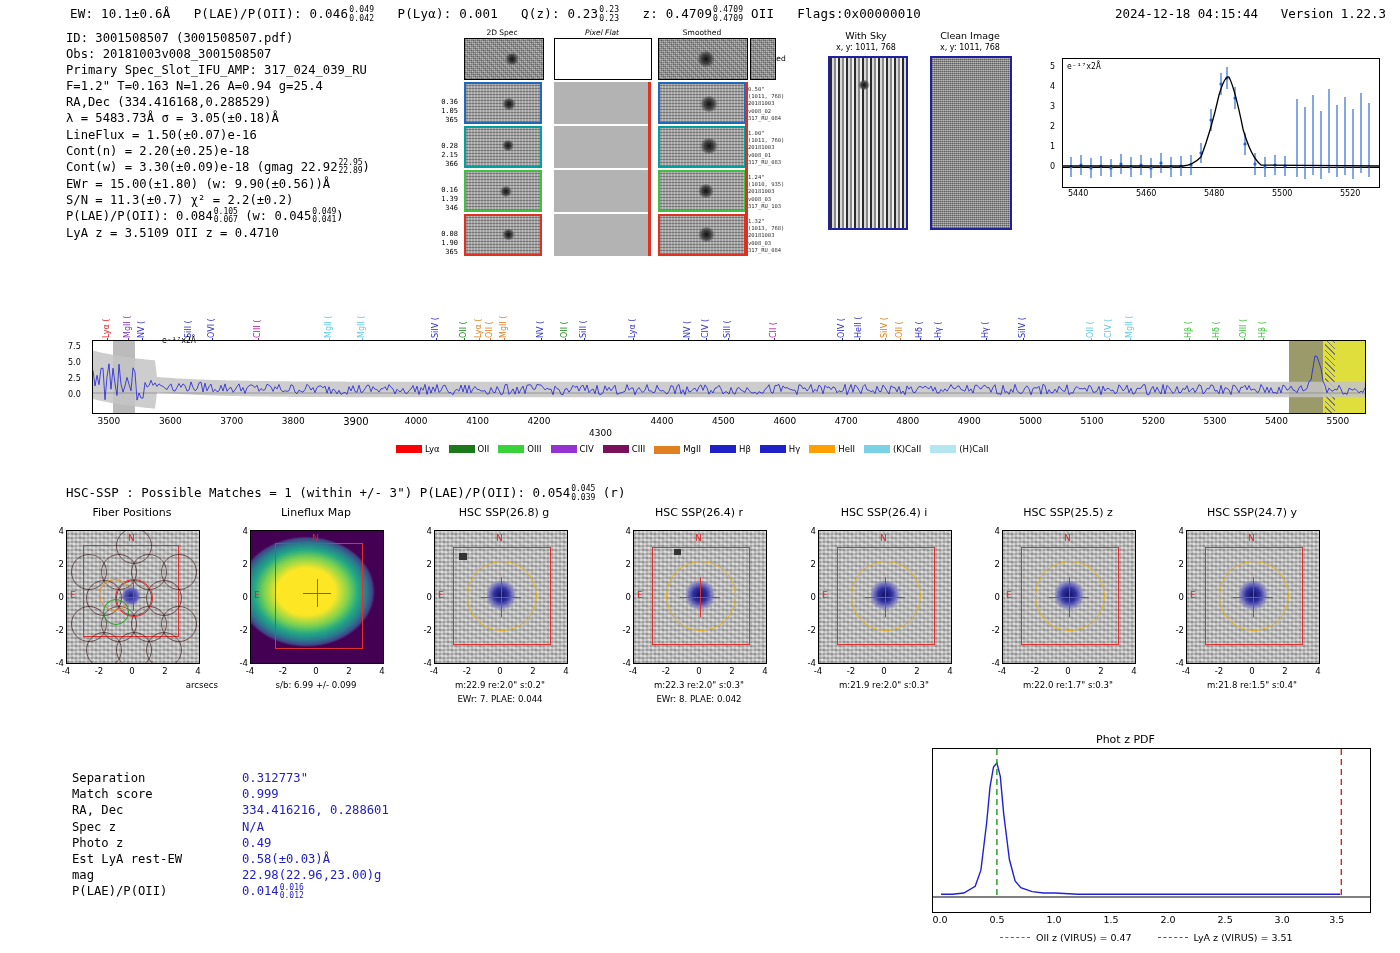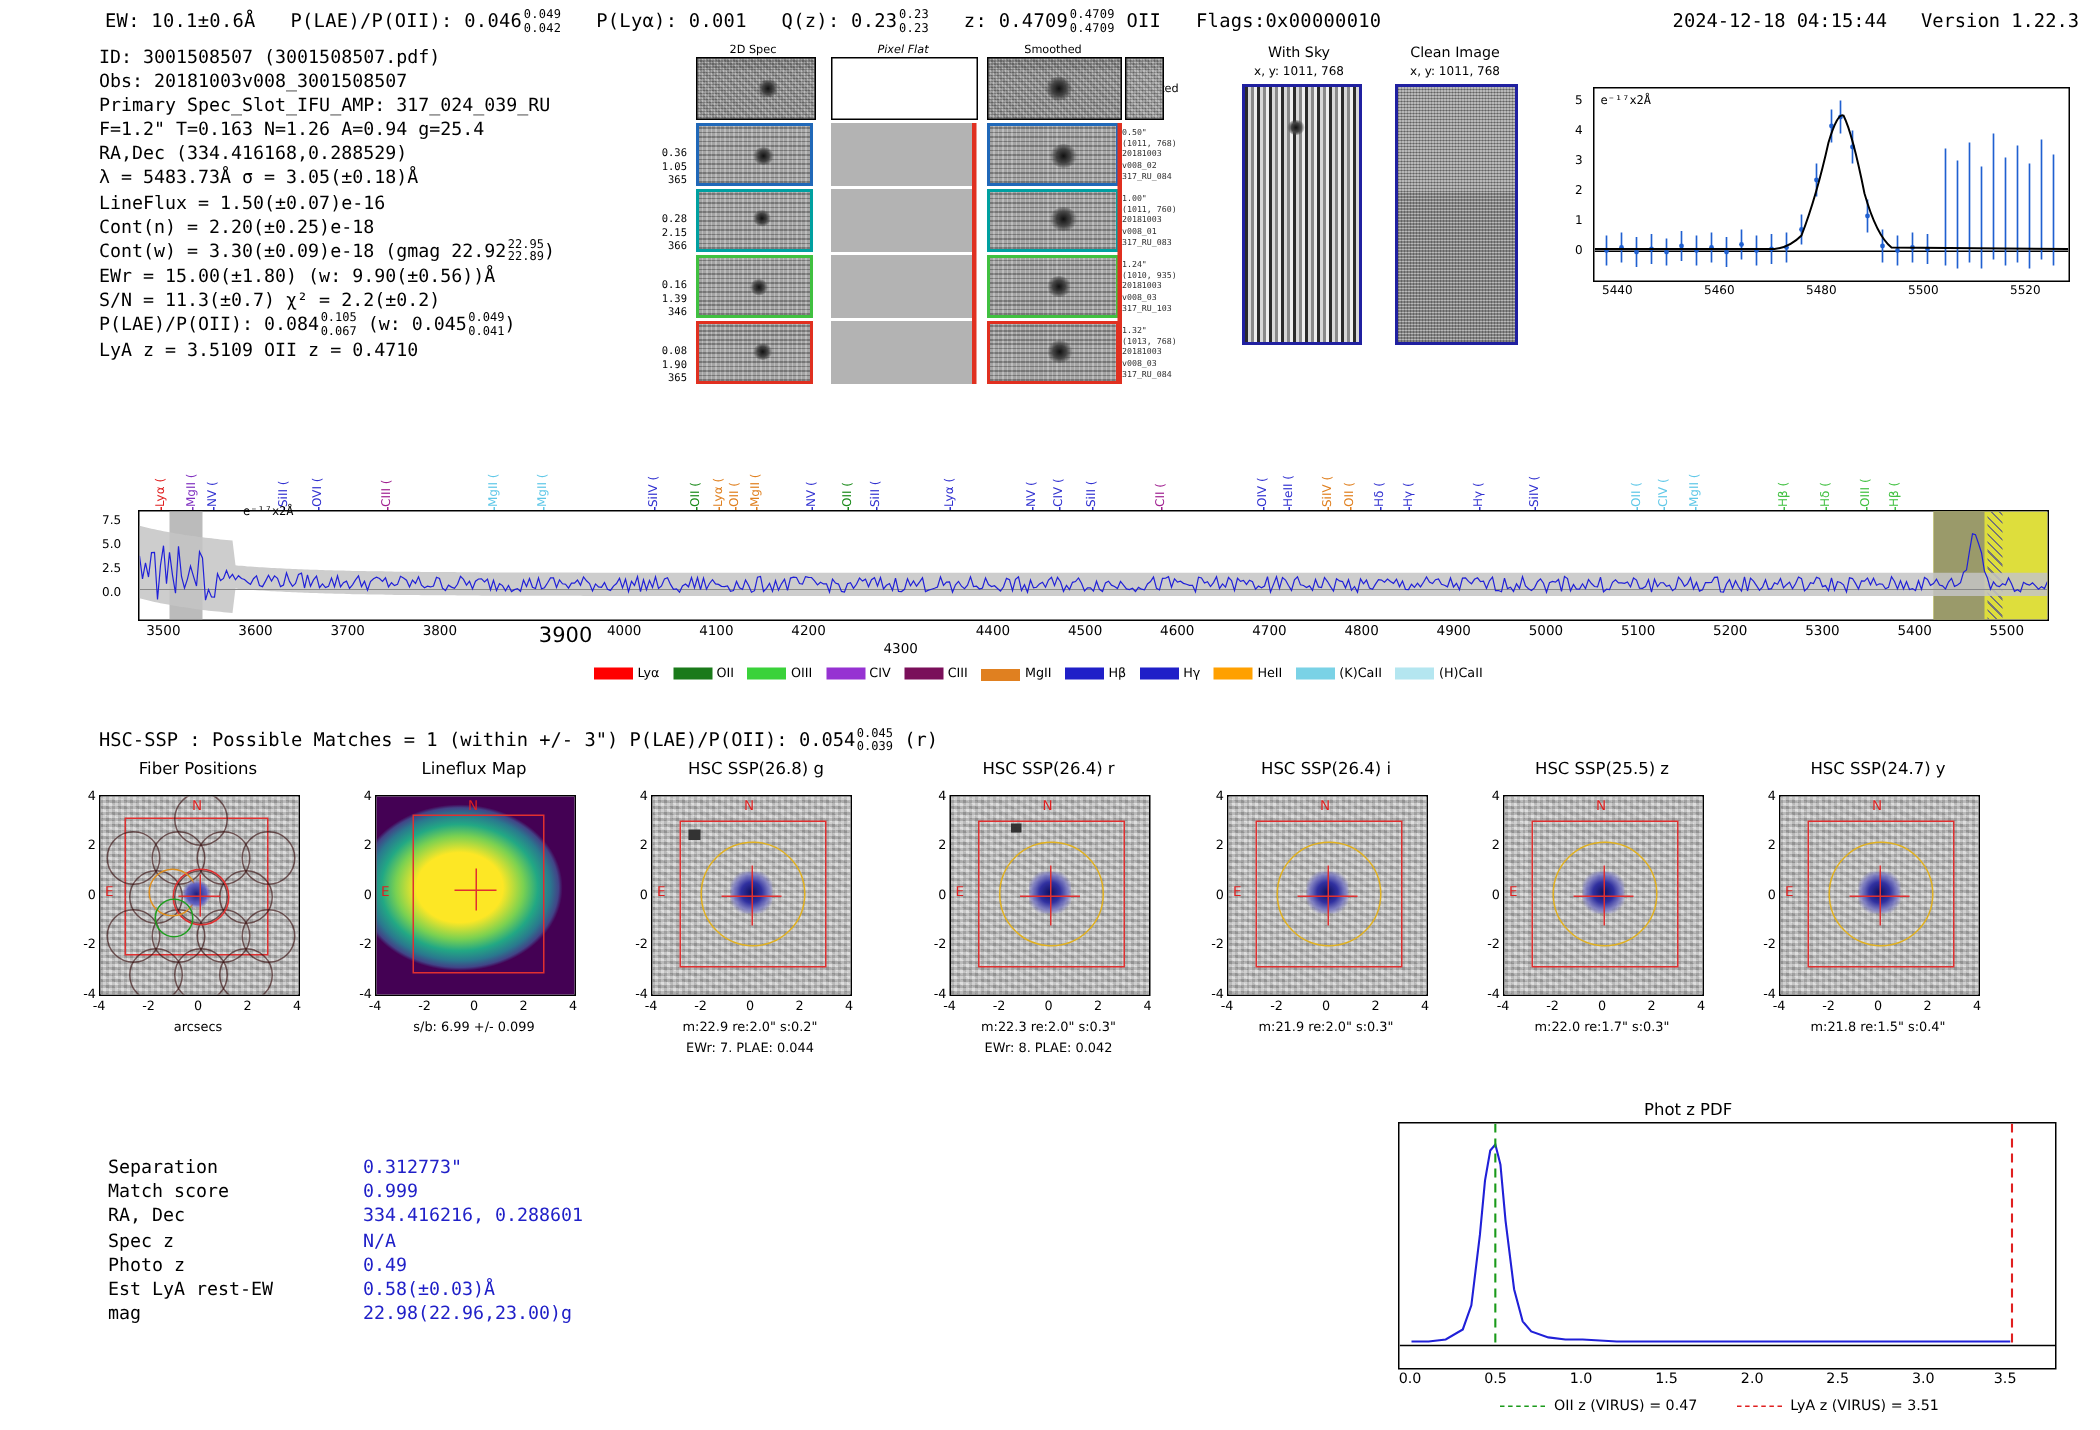--- a/index.html
+++ b/index.html
@@ -576,21 +576,21 @@
   <div class="abs tick-lbl" style="left:2px; top:122px;">0.0</div>
   <div class="abs tick-lbl" style="left:2px; top:106px;">2.5</div>
   <div class="abs tick-lbl" style="left:2px; top:90px;">5.0</div>
   <div class="abs tick-lbl" style="left:2px; top:74px;">7.5</div>
   <div class="abs" style="left:96px; top:68px; font-size:8px;">e⁻¹⁷x2Å</div>
   <div id="spec-xticks">
       <div class="tick-lbl" style="left: 31.4348px; top: 148px; font-size: 9px;">3500</div>
       <div class="tick-lbl" style="left: 92.8841px; top: 148px; font-size: 9px;">3600</div>
       <div class="tick-lbl" style="left: 154.333px; top: 148px; font-size: 9px;">3700</div>
       <div class="tick-lbl" style="left: 215.783px; top: 148px; font-size: 9px;">3800</div>
-      <div class="tick-lbl" style="left: 277.232px; top: 148px; font-size: 14px; margin-left: 16px;">3900</div>
+      <div class="tick-lbl" style="left: 277.232px; top: 148px; font-size: 10px;">3900</div>
       <div class="tick-lbl" style="left: 338.681px; top: 148px; font-size: 9px;">4000</div>
       <div class="tick-lbl" style="left: 400.13px; top: 148px; font-size: 9px;">4100</div>
       <div class="tick-lbl" style="left: 461.58px; top: 148px; font-size: 9px;">4200</div>
       <div class="tick-lbl" style="left: 523.029px; top: 148px; font-size: 9px; margin-top: 12px;">4300</div>
       <div class="tick-lbl" style="left: 584.478px; top: 148px; font-size: 9px;">4400</div>
       <div class="tick-lbl" style="left: 645.928px; top: 148px; font-size: 9px;">4500</div>
       <div class="tick-lbl" style="left: 707.377px; top: 148px; font-size: 9px;">4600</div>
       <div class="tick-lbl" style="left: 768.826px; top: 148px; font-size: 9px;">4700</div>
       <div class="tick-lbl" style="left: 830.275px; top: 148px; font-size: 9px;">4800</div>
       <div class="tick-lbl" style="left: 891.725px; top: 148px; font-size: 9px;">4900</div>
@@ -687,21 +687,21 @@
     <div class="axlabel" style="left: 50px; top: 526px; width: 14px; text-align: right;">4</div>
     <div class="axlabel" style="left: 50px; top: 559px; width: 14px; text-align: right;">2</div>
     <div class="axlabel" style="left: 50px; top: 592px; width: 14px; text-align: right;">0</div>
     <div class="axlabel" style="left: 50px; top: 625px; width: 14px; text-align: right;">-2</div>
     <div class="axlabel" style="left: 50px; top: 658px; width: 14px; text-align: right;">-4</div>
     <div class="axlabel" style="left: 58px; top: 666px; width: 16px; text-align: center;">-4</div>
     <div class="axlabel" style="left: 91px; top: 666px; width: 16px; text-align: center;">-2</div>
     <div class="axlabel" style="left: 124px; top: 666px; width: 16px; text-align: center;">0</div>
     <div class="axlabel" style="left: 157px; top: 666px; width: 16px; text-align: center;">2</div>
     <div class="axlabel" style="left: 190px; top: 666px; width: 16px; text-align: center;">4</div>
-    <div class="cut-foot" style="left: 46px; top: 680px; width: 172px;">arcsecs</div>
+    <div class="cut-foot" style="left: 46px; top: 680px; width: 172px; text-align: right;">arcsecs</div>
     <div class="cutout-title" style="position: absolute; left: 228px; top: 506px; width: 176px;">Lineflux Map</div>
     <div class="cutout-box" style="left: 250px; top: 530px; width: 132px; height: 132px;">
       <div style="width:100%;height:100%;background:radial-gradient(ellipse 52% 42% at 42% 46%, #fde725 0%, #fde725 42%, #7ad151 62%, #22a884 76%, #2a788e 88%, #414487 96%, #440154 100%),linear-gradient(#440154,#440154)"></div>
       <div style="position:absolute;left:24px;top:12px;width:86px;height:104px;border:1px solid #e03030;"></div>
       <div style="position:absolute;left:52px;top:62px;width:28px;height:1px;background:#e03030;"></div>
       <div style="position:absolute;left:66px;top:48px;width:1px;height:28px;background:#e03030;"></div>
     </div>
     <div class="Nlbl" style="left: 312px; top: 533px;">N</div>
     <div class="Elbl" style="left: 254px; top: 590px;">E</div>
     <div class="axlabel" style="left: 234px; top: 526px; width: 14px; text-align: right;">4</div>
@@ -832,20 +832,21 @@
   </div>
 
 <div class="abs mono" id="results">
   <div><span class="lab">Separation</span><span class="val">0.312773"</span></div>
   <div><span class="lab">Match score</span><span class="val">0.999</span></div>
   <div><span class="lab">RA, Dec</span><span class="val">334.416216, 0.288601</span></div>
   <div><span class="lab">Spec z</span><span class="val">N/A</span></div>
   <div><span class="lab">Photo z</span><span class="val">0.49</span></div>
   <div><span class="lab">Est LyA rest-EW</span><span class="val">0.58(±0.03)Å</span></div>
   <div><span class="lab">mag</span><span class="val">22.98(22.96,23.00)g</span></div>
+  <div><span class="lab">P(LAE)/P(OII)</span><span class="val">0.014</span><span class="frac" style="color:#2020c8;"><span>0.016</span><br><span>0.012</span></span></div>
 </div>
 
 <div id="photz-title">Phot z PDF</div>
 <div id="photz-box">
   <svg width="437" height="163" style="position:absolute;left:0;top:0;">
     <polyline id="photzline" fill="none" stroke="#2020d8" stroke-width="1.4" points="8.0,145.3 19.4,145.3 30.8,144.0 42.2,137.3 47.9,121.2 53.6,74.3 57.0,38.1 60.5,18.0 63.9,14.0 67.3,27.4 70.7,64.9 76.4,110.5 82.1,131.9 87.8,138.6 99.2,142.6 110.6,144.0 122.1,144.0 144.9,145.3 179.1,145.3 236.1,145.3 293.1,145.3 350.2,145.3 407.2,145.3"></polyline>
     <line id="vline-oii" x1="63.886486486486476" y1="0" x2="63.886486486486476" y2="148" stroke="#1a9a1a" stroke-width="1.4" stroke-dasharray="6,4"></line>
     <line id="vline-lya" x1="408.32972972972965" y1="0" x2="408.32972972972965" y2="148" stroke="#e02020" stroke-width="1.4" stroke-dasharray="6,4"></line>
   <line x1="0" y1="148" x2="437" y2="148" stroke="#000" stroke-width="1"></line>
     </svg>

